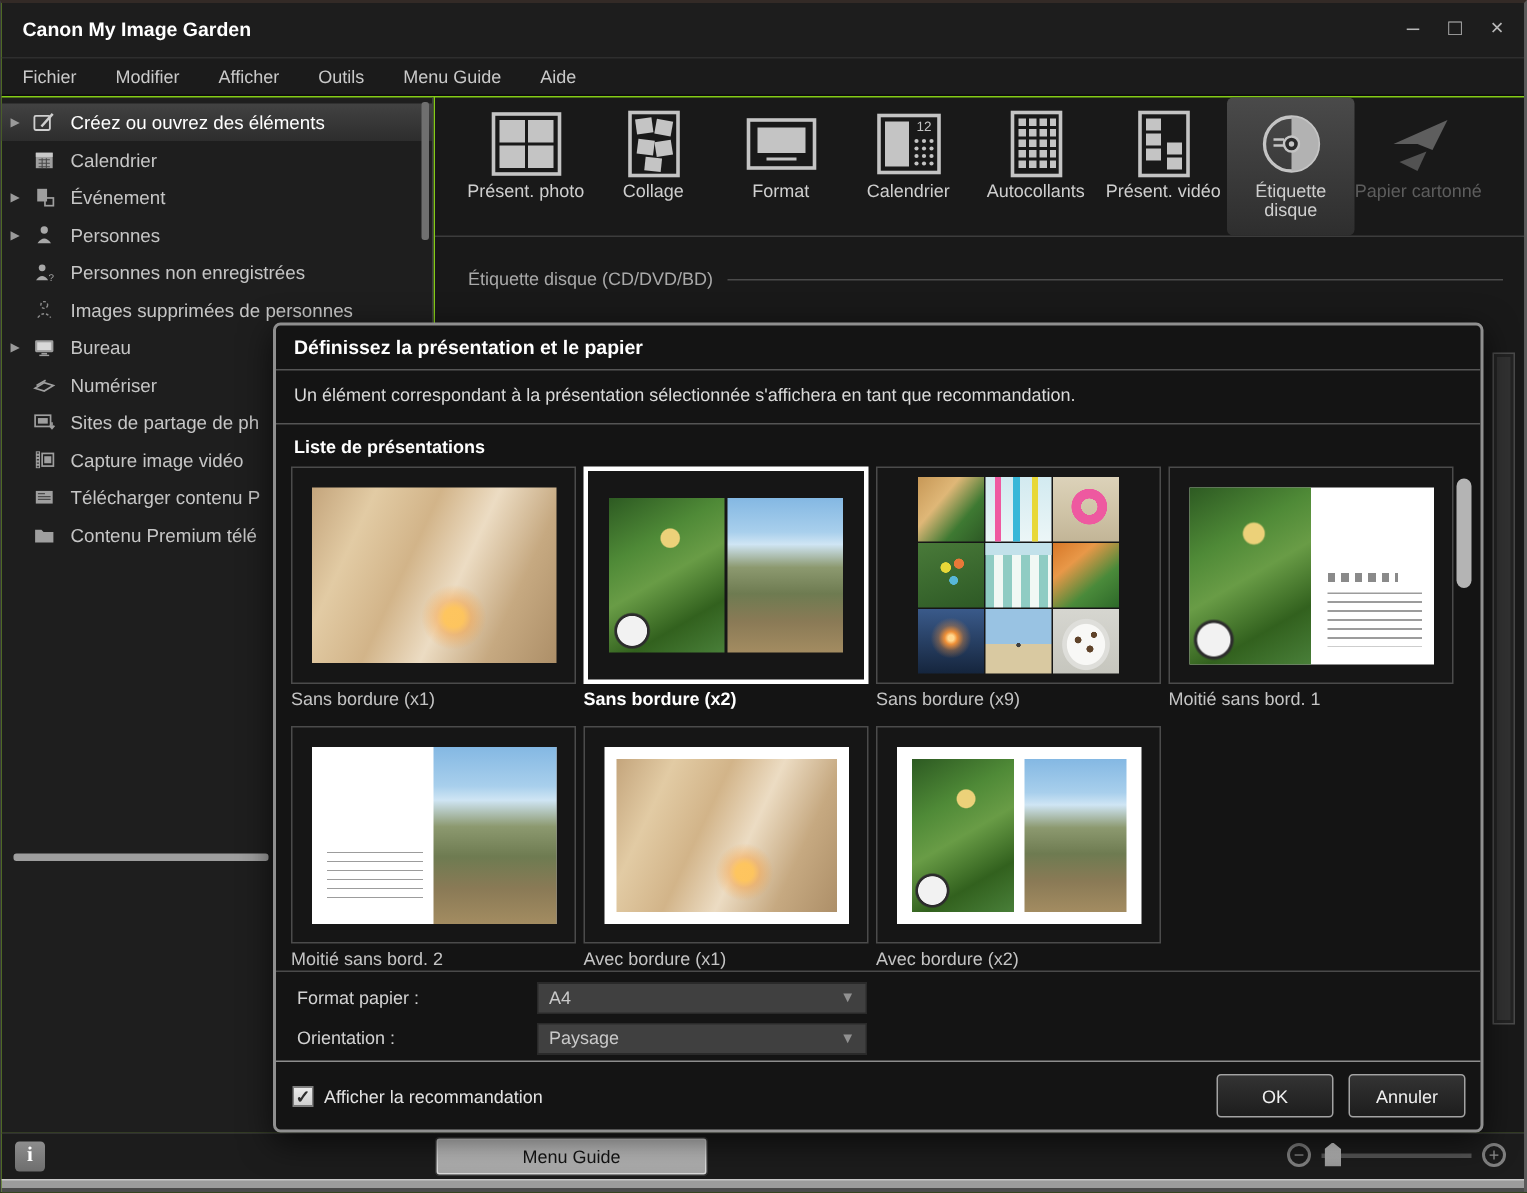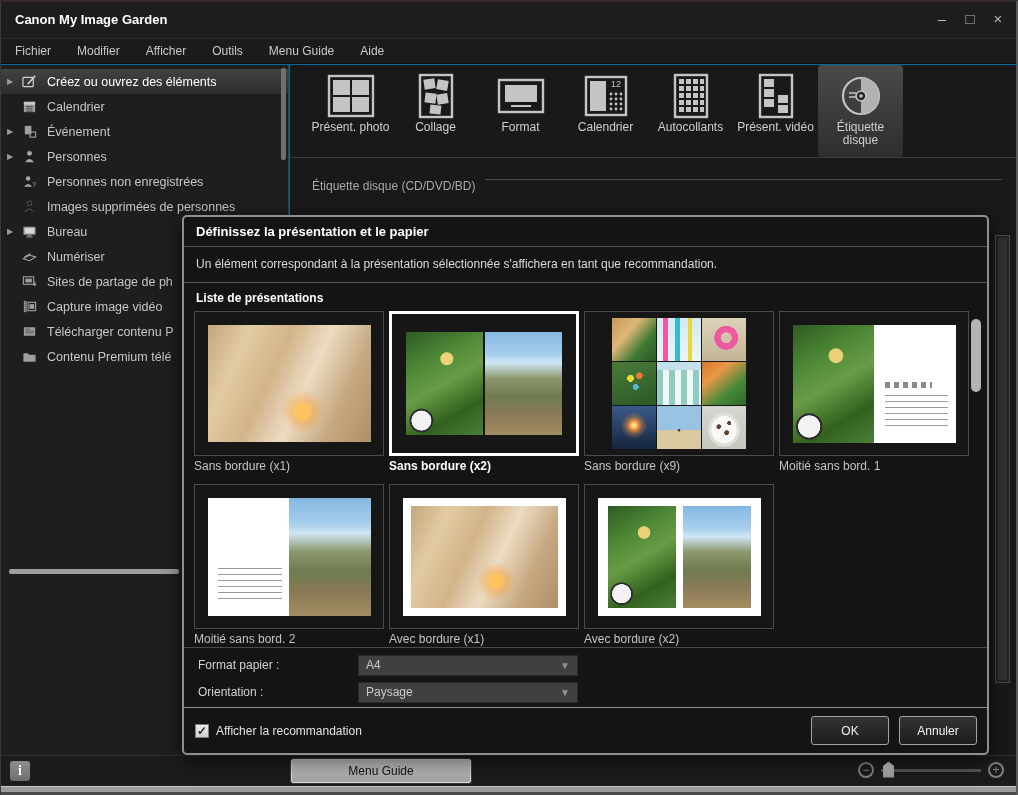--- a/index.html
+++ b/index.html
@@ -1,18 +1,18 @@
 <!DOCTYPE html>
 <html><head>
 <meta charset="utf-8">
 <style>
   * { margin:0; padding:0; box-sizing:border-box; }
   html,body { background:#000; }
   body { font-family:"Liberation Sans", sans-serif; }
-  #window { position:relative; width:1018px; height:795px; background:#0369a1; overflow:hidden;
+  #window { position:relative; width:1018px; height:795px; background:#84cc16; overflow:hidden;
             border-top:2px solid #332a26; border-left:1px solid #3a3a3a; border-right:2px solid #5a5a5a; }
 
   
   .titlebar { position:absolute; top:0; left:0; right:0; height:36px; background:#1d1d1d; }
   .title-text { position:absolute; left:14px; top:10px; font-size:13px; font-weight:bold; color:#fff; }
   .win-controls { position:absolute; right:10px; top:8px; display:flex; gap:12px; }
   .win-btn { color:#b8b8b8; font-size:15px; line-height:18px; width:16px; text-align:center; cursor:default; }
 
   
   .menubar { position:absolute; top:36px; left:0; right:0; height:26px; background:#1b1b1b;
@@ -37,21 +37,21 @@
 
   
   .main { position:absolute; top:63px; left:289px; right:0; bottom:40px; background:#191919; }
   .toolbar { height:93px; border-bottom:1px solid #3c3c3c; display:flex; padding-left:18px; }
   .tool-item { width:85px; padding-top:7px; display:flex; flex-direction:column; align-items:center;
                border-radius:4px; }
   .tool-item.sel { background:linear-gradient(#4a4a4a,#2e2e2e); }
   .tool-icon { height:48px; display:flex; align-items:center; }
   .tool-label { margin-top:1px; font-size:12px; line-height:13px; color:#cfcfcf; text-align:center; }
   .tool-item.dis .tool-label { color:#5d5d5d; }
-  .section-row { display:flex; align-items:flex-start; margin:21px 14px 0 22px; }
+  .section-row { display:flex; align-items:center; margin:21px 14px 0 22px; }
   .section-title { color:#a9a9a9; font-size:12px; white-space:nowrap; }
   .section-rule { flex:1; height:1px; background:#4b4b4b; margin-left:10px; }
   .main-vscroll { position:absolute; right:6px; top:170px; width:15px; height:448px;
                   background:#232323; border:1px solid #4a4a4a; }
   .main-vthumb { position:absolute; left:2px; right:2px; top:2px; bottom:2px; background:#323232; }
 
   
   .dialog { position:absolute; left:181px; top:213px; width:807px; height:540px; z-index:5;
             background:#141414; border:2px solid #8f8f8f; border-radius:5px;
             box-shadow:0 6px 22px rgba(0,0,0,.65); display:flex; flex-direction:column; }
@@ -458,20 +458,29 @@
               <circle cx="23" cy="23" r="18" fill="none" stroke="#c4c4c4" stroke-width="2.2"></circle>
               <path d="M23 5 A18 18 0 0 1 23 41 Z" fill="#b2b2b2"></path>
               <circle cx="23" cy="23" r="5" fill="#2a2a2a" stroke="#c4c4c4" stroke-width="1.6"></circle>
               <circle cx="23" cy="23" r="1.8" fill="#c4c4c4"></circle>
               <path d="M11 20h7M11 24h7" stroke="#c4c4c4" stroke-width="1.6"></path>
             </svg>
           </span>
         <span class="tool-label">Étiquette disque</span>
       </div>
 
+      <div class="tool-item dis">
+        <span class="tool-icon">
+          <svg width="50" height="44" viewBox="0 0 50 44">
+              <path d="M8 22 L44 6 L34 26 L24 22 Z" fill="#5e5e5e"></path>
+              <path d="M12 34 L30 27 L24 40 Z" fill="#525252"></path>
+            </svg>
+          </span>
+        <span class="tool-label">Papier cartonné</span>
+      </div>
 
     </div>
 
     <div class="section-row">
       <span class="section-title">Étiquette disque (CD/DVD/BD)</span>
       <span class="section-rule"></span>
     </div>
 
     <div class="main-vscroll">
       <div class="main-vthumb"></div>

